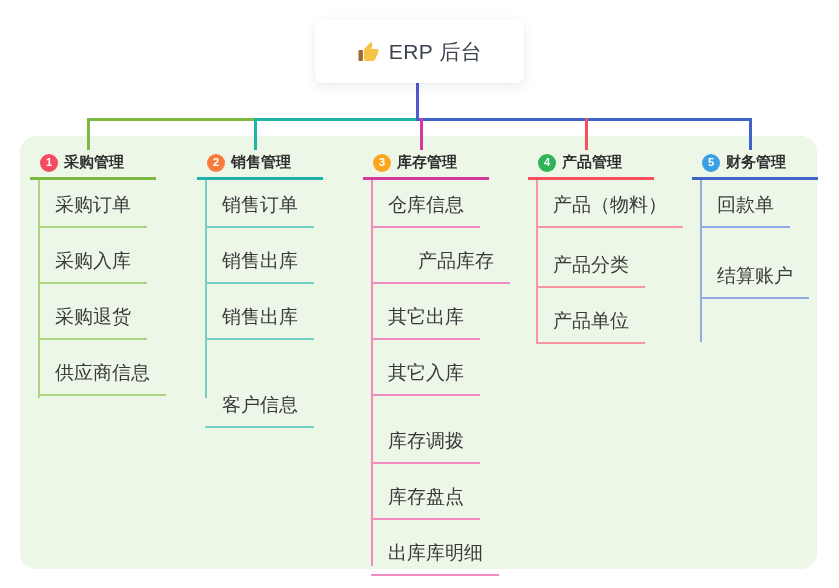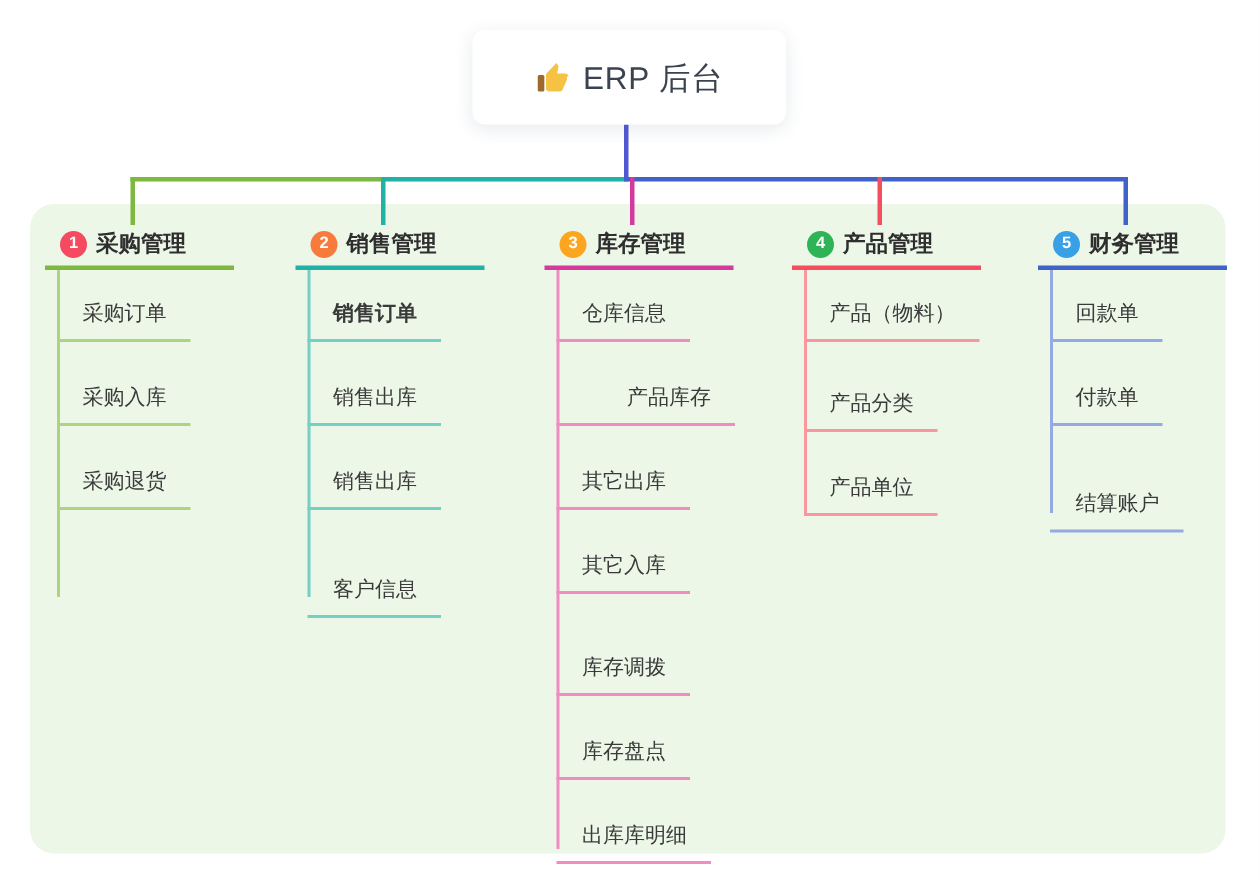--- a/index.html
+++ b/index.html
@@ -15,21 +15,21 @@
   .thumb{display:flex;align-items:center;}
   .branch-header{position:absolute;height:29px;box-sizing:content-box;
                  display:flex;align-items:center;gap:6px;padding-left:10px;}
   .badge{width:18px;height:18px;border-radius:50%;flex:0 0 18px;
          display:flex;align-items:center;justify-content:center;
          color:#ffffff;font-size:11px;font-weight:700;line-height:1;}
   .branch-label{font-size:15px;font-weight:600;color:#2e2e2e;white-space:nowrap;}
   .children{position:absolute;display:flex;flex-direction:column;align-items:flex-start;}
   .child{display:flex;align-items:flex-end;width:-moz-fit-content;width:fit-content;
          padding:0 16px 8px 17px;box-sizing:border-box;}
-  .child span{font-size:14px;color:#3a3a3a;white-space:nowrap;}
+  .child span{font-size:19px;color:#3a3a3a;white-space:nowrap;}
 </style>
 </head>
 <body>
 
 <div class="stage">
   <div class="panel"></div>
   <div id="lines">
       <div class="line" style="left: 416px; top: 83px; width: 3px; height: 35px; background: rgb(82, 87, 210);"></div>
       <div class="line" style="left: 86.5px; top: 118px; width: 167px; height: 3px; background: rgb(125, 185, 63);"></div>
       <div class="line" style="left: 253.5px; top: 118px; width: 165.5px; height: 3px; background: rgb(32, 178, 166);"></div>
@@ -65,39 +65,42 @@
     <div class="children" style="left: 38px; top: 180px;">
           <div class="child" style="height: 48px; border-bottom: 2px solid rgb(173, 213, 128);">
             <span>采购订单</span>
           </div>
           <div class="child" style="height: 56px; border-bottom: 2px solid rgb(173, 213, 128); text-align: center;">
             <span>采购入库</span>
           </div>
           <div class="child" style="height: 56px; border-bottom: 2px solid rgb(173, 213, 128);">
             <span>采购退货</span>
           </div>
+          <div class="child" style="height: 56px; border-bottom: 2px solid rgb(173, 213, 128);">
+            <span>供应商信息</span>
+          </div>
         </div>
   </div>
 
   <div class="branch">
     <div class="branch-header" style="left: 197px; top: 148px; width: 116px; border-bottom: 3px solid rgb(32, 178, 166);">
       <span class="badge" style="background: rgb(248, 123, 61);">2</span>
       <span class="branch-label">销售管理</span>
     </div>
     <div class="children" style="left: 205px; top: 180px;">
-          <div class="child" style="height: 48px; border-bottom: 2px solid rgb(116, 207, 196); font-weight: bold;">
+          <div class="child" style="height: 48px; border-bottom: 2px solid rgb(116, 207, 196);">
             <span>销售订单</span>
           </div>
           <div class="child" style="height: 56px; border-bottom: 2px solid rgb(116, 207, 196);">
             <span>销售出库</span>
           </div>
           <div class="child" style="height: 56px; border-bottom: 2px solid rgb(116, 207, 196);">
             <span>销售出库</span>
           </div>
-          <div class="child" style="height: 72px; border-bottom: 2px solid rgb(116, 207, 196);">
+          <div class="child" style="height: 52px; border-bottom: 2px solid rgb(116, 207, 196); margin-top: 36px;">
             <span>客户信息</span>
           </div>
         </div>
   </div>
 
   <div class="branch">
     <div class="branch-header" style="left: 363px; top: 148px; width: 116px; border-bottom: 3px solid rgb(212, 58, 158);">
       <span class="badge" style="background: rgb(252, 166, 32);">3</span>
       <span class="branch-label">库存管理</span>
     </div>
@@ -146,22 +149,19 @@
 
   <div class="branch">
     <div class="branch-header" style="left: 692px; top: 148px; width: 116px; border-bottom: 3px solid rgb(63, 99, 201);">
       <span class="badge" style="background: rgb(57, 160, 229);">5</span>
       <span class="branch-label">财务管理</span>
     </div>
     <div class="children" style="left: 700px; top: 180px;">
           <div class="child" style="height: 48px; border-bottom: 2px solid rgb(147, 170, 226);">
             <span>回款单</span>
           </div>
-          <div class="child" style="height: 56px; border-bottom: 2px solid rgb(147, 170, 226);">
-            <span>付款单</span>
-          </div>
           <div class="child" style="height: 71px; border-bottom: 2px solid rgb(147, 170, 226);">
             <span>结算账户</span>
           </div>
         </div>
   </div>
 </div>
 </div>
 
 </body></html>

